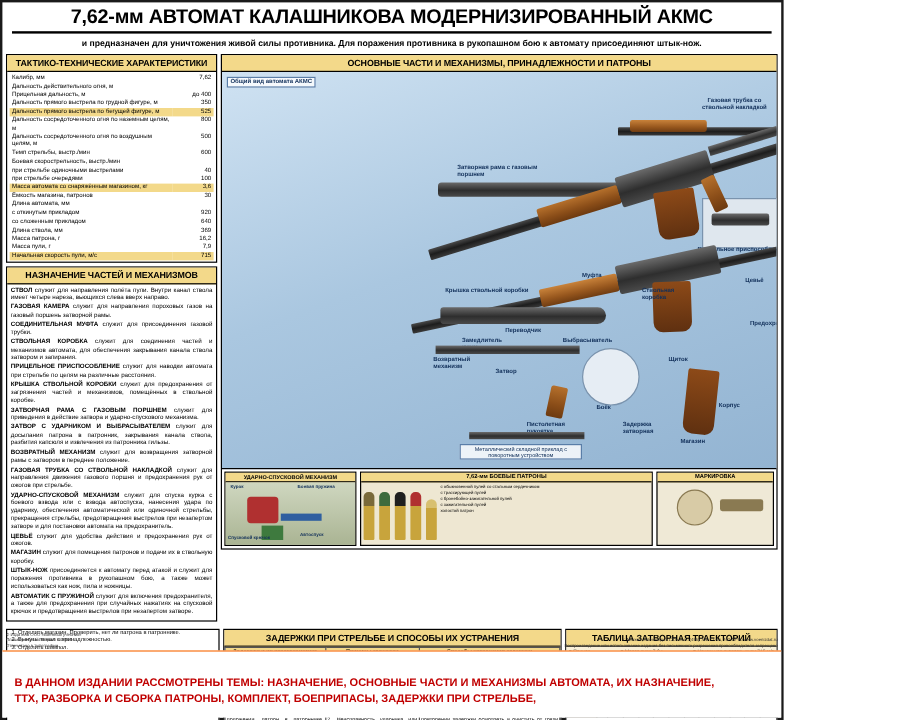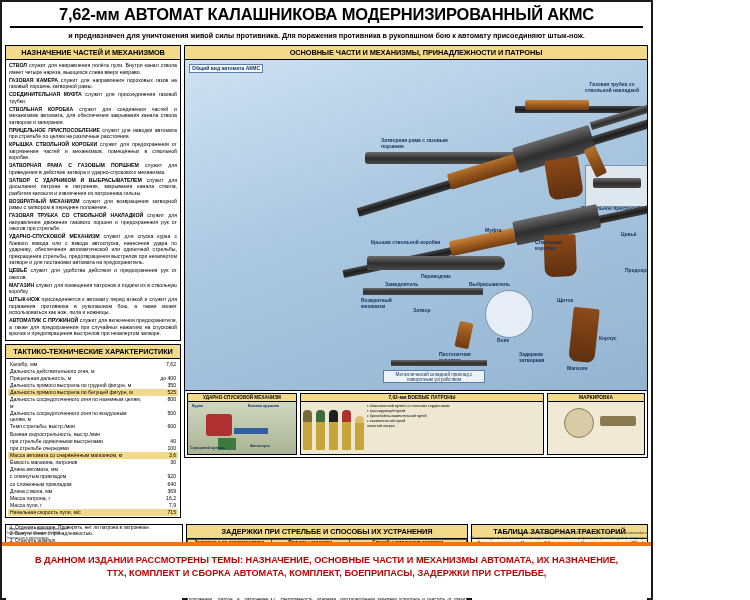--- a/index.html
+++ b/index.html
@@ -73,22 +73,22 @@
   table.grid{width:100%;border-collapse:collapse;font-size:4.5px;}
   table.grid th,table.grid td{border:1px solid #555;padding:0.6px 1px;vertical-align:top;}
   table.grid th{background:#f3d98a;font-weight:bold;text-align:center;font-size:4.6px;}
   table.grid td.just{text-align:justify;}
   table.traj{width:100%;border-collapse:collapse;font-size:4.3px;text-align:center;}
   table.traj th,table.traj td{border:1px solid #666;padding:0.3px 0.5px;}
   table.traj th{background:#f3d98a;font-weight:bold;}
   table.traj td.lab{background:#f8ecc8;font-weight:bold;}
   
   .footer{
-    position:absolute;left:0;right:0;bottom:0;height:56px;border-top:4px solid #f97316;
-    background:#fff;text-align:center;padding-top:8px;box-sizing:border-box;
+    position:absolute;left:0;right:0;bottom:0;height:56px;border-top:1px solid #f97316;
+    background:#fff;text-align:left;padding-top:20px;box-sizing:border-box;
   }
   .footer .f1{color:#c00000;font-weight:bold;font-size:9.2px;line-height:1.45;padding:0 10px;}
   .credits{
     position:absolute;left:3px;bottom:58px;font-size:3.6px;color:#333;line-height:1.2;
   }
   .credits2{
     position:absolute;right:3px;bottom:58px;font-size:3.6px;color:#333;line-height:1.2;text-align:right;
   }
   .smallcap{font-size:4.4px;line-height:1.1;}
 </style>
@@ -98,130 +98,130 @@
 <div class="poster">
 
   <div class="header">
     <div class="title">7,62-мм АВТОМАТ КАЛАШНИКОВА МОДЕРНИЗИРОВАННЫЙ АКМС</div>
     <div class="subtitle">и предназначен для уничтожения живой силы противника. Для поражения противника в рукопашном бою к автомату присоединяют штык-нож.</div>
   </div>
 
   <div class="cols">
 
     <div class="left-col">
+
+      <div class="panel">
+        <div class="panel-head">ТАКТИКО-ТЕХНИЧЕСКИЕ ХАРАКТЕРИСТИКИ</div>
+        <div class="panel-body" style="padding:1px 2px;">
+          <table class="ttx">
+            <tbody id="ttx-body">
+                <tr>
+                  <td>Калибр, мм</td>
+                  <td class="v">7,62</td>
+                </tr>
+                <tr>
+                  <td>Дальность действительного огня, м</td>
+                  <td class="v"></td>
+                </tr>
+                <tr>
+                  <td>  Прицельная дальность, м</td>
+                  <td class="v">до 400</td>
+                </tr>
+                <tr>
+                  <td>  Дальность прямого выстрела по грудной фигуре, м</td>
+                  <td class="v">350</td>
+                </tr>
+                <tr class="hl">
+                  <td>  Дальность прямого выстрела по бегущей фигуре, м</td>
+                  <td class="v">525</td>
+                </tr>
+                <tr>
+                  <td>  Дальность сосредоточенного огня по наземным целям, м</td>
+                  <td class="v">800</td>
+                </tr>
+                <tr>
+                  <td>  Дальность сосредоточенного огня по воздушным целям, м</td>
+                  <td class="v">500</td>
+                </tr>
+                <tr>
+                  <td>Темп стрельбы, выстр./мин</td>
+                  <td class="v">600</td>
+                </tr>
+                <tr>
+                  <td>Боевая скорострельность, выстр./мин</td>
+                  <td class="v"></td>
+                </tr>
+                <tr>
+                  <td>  при стрельбе одиночными выстрелами</td>
+                  <td class="v">40</td>
+                </tr>
+                <tr>
+                  <td>  при стрельбе очередями</td>
+                  <td class="v">100</td>
+                </tr>
+                <tr class="hl">
+                  <td>Масса автомата со снаряжённым магазином, кг</td>
+                  <td class="v">3,6</td>
+                </tr>
+                <tr>
+                  <td>Ёмкость магазина, патронов</td>
+                  <td class="v">30</td>
+                </tr>
+                <tr>
+                  <td>Длина автомата, мм</td>
+                  <td class="v"></td>
+                </tr>
+                <tr>
+                  <td>  с откинутым прикладом</td>
+                  <td class="v">920</td>
+                </tr>
+                <tr>
+                  <td>  со сложенным прикладом</td>
+                  <td class="v">640</td>
+                </tr>
+                <tr>
+                  <td>Длина ствола, мм</td>
+                  <td class="v">369</td>
+                </tr>
+                <tr>
+                  <td>Масса патрона, г</td>
+                  <td class="v">16,2</td>
+                </tr>
+                <tr>
+                  <td>Масса пули, г</td>
+                  <td class="v">7,9</td>
+                </tr>
+                <tr class="hl">
+                  <td>Начальная скорость пули, м/с</td>
+                  <td class="v">715</td>
+                </tr>
+              </tbody>
+          </table>
+        </div>
+      </div>
 
       <div class="panel">
         <div class="panel-head">НАЗНАЧЕНИЕ ЧАСТЕЙ И МЕХАНИЗМОВ</div>
         <div class="panel-body purpose" id="purpose-body">
             <p><b>СТВОЛ</b><span> служит для направления полёта пули. Внутри канал ствола имеет четыре нареза, вьющихся слева вверх направо.</span></p>
             <p><b>ГАЗОВАЯ КАМЕРА</b><span> служит для направления пороховых газов на газовый поршень затворной рамы.</span></p>
             <p><b>СОЕДИНИТЕЛЬНАЯ МУФТА</b><span> служит для присоединения газовой трубки.</span></p>
             <p><b>СТВОЛЬНАЯ КОРОБКА</b><span> служит для соединения частей и механизмов автомата, для обеспечения закрывания канала ствола затвором и запирания.</span></p>
             <p><b>ПРИЦЕЛЬНОЕ ПРИСПОСОБЛЕНИЕ</b><span> служит для наводки автомата при стрельбе по целям на различные расстояния.</span></p>
             <p><b>КРЫШКА СТВОЛЬНОЙ КОРОБКИ</b><span> служит для предохранения от загрязнения частей и механизмов, помещённых в ствольной коробке.</span></p>
             <p><b>ЗАТВОРНАЯ РАМА С ГАЗОВЫМ ПОРШНЕМ</b><span> служит для приведения в действие затвора и ударно-спускового механизма.</span></p>
             <p><b>ЗАТВОР С УДАРНИКОМ И ВЫБРАСЫВАТЕЛЕМ</b><span> служит для досылания патрона в патронник, закрывания канала ствола, разбития капсюля и извлечения из патронника гильзы.</span></p>
             <p><b>ВОЗВРАТНЫЙ МЕХАНИЗМ</b><span> служит для возвращения затворной рамы с затвором в переднее положение.</span></p>
             <p><b>ГАЗОВАЯ ТРУБКА СО СТВОЛЬНОЙ НАКЛАДКОЙ</b><span> служит для направления движения газового поршня и предохранения рук от ожогов при стрельбе.</span></p>
             <p><b>УДАРНО-СПУСКОВОЙ МЕХАНИЗМ</b><span> служит для спуска курка с боевого взвода или с взвода автоспуска, нанесения удара по ударнику, обеспечения автоматической или одиночной стрельбы, прекращения стрельбы, предотвращения выстрелов при незапертом затворе и для постановки автомата на предохранитель.</span></p>
             <p><b>ЦЕВЬЁ</b><span> служит для удобства действия и предохранения рук от ожогов.</span></p>
             <p><b>МАГАЗИН</b><span> служит для помещения патронов и подачи их в ствольную коробку.</span></p>
             <p><b>ШТЫК-НОЖ</b><span> присоединяется к автомату перед атакой и служит для поражения противника в рукопашном бою, а также может использоваться как нож, пила и ножницы.</span></p>
             <p><b>АВТОМАТИК С ПРУЖИНОЙ</b><span> служит для включения предохранителя, а также для предохранения при случайных нажатиях на спусковой крючок и предотвращения выстрелов при незапертом затворе.</span></p>
           </div>
-      </div>
-
-      <div class="panel">
-        <div class="panel-head">ТАКТИКО-ТЕХНИЧЕСКИЕ ХАРАКТЕРИСТИКИ</div>
-        <div class="panel-body" style="padding:1px 2px;">
-          <table class="ttx">
-            <tbody id="ttx-body">
-                <tr>
-                  <td>Калибр, мм</td>
-                  <td class="v">7,62</td>
-                </tr>
-                <tr>
-                  <td>Дальность действительного огня, м</td>
-                  <td class="v"></td>
-                </tr>
-                <tr>
-                  <td>  Прицельная дальность, м</td>
-                  <td class="v">до 400</td>
-                </tr>
-                <tr>
-                  <td>  Дальность прямого выстрела по грудной фигуре, м</td>
-                  <td class="v">350</td>
-                </tr>
-                <tr class="hl">
-                  <td>  Дальность прямого выстрела по бегущей фигуре, м</td>
-                  <td class="v">525</td>
-                </tr>
-                <tr>
-                  <td>  Дальность сосредоточенного огня по наземным целям, м</td>
-                  <td class="v">800</td>
-                </tr>
-                <tr>
-                  <td>  Дальность сосредоточенного огня по воздушным целям, м</td>
-                  <td class="v">500</td>
-                </tr>
-                <tr>
-                  <td>Темп стрельбы, выстр./мин</td>
-                  <td class="v">600</td>
-                </tr>
-                <tr>
-                  <td>Боевая скорострельность, выстр./мин</td>
-                  <td class="v"></td>
-                </tr>
-                <tr>
-                  <td>  при стрельбе одиночными выстрелами</td>
-                  <td class="v">40</td>
-                </tr>
-                <tr>
-                  <td>  при стрельбе очередями</td>
-                  <td class="v">100</td>
-                </tr>
-                <tr class="hl">
-                  <td>Масса автомата со снаряжённым магазином, кг</td>
-                  <td class="v">3,6</td>
-                </tr>
-                <tr>
-                  <td>Ёмкость магазина, патронов</td>
-                  <td class="v">30</td>
-                </tr>
-                <tr>
-                  <td>Длина автомата, мм</td>
-                  <td class="v"></td>
-                </tr>
-                <tr>
-                  <td>  с откинутым прикладом</td>
-                  <td class="v">920</td>
-                </tr>
-                <tr>
-                  <td>  со сложенным прикладом</td>
-                  <td class="v">640</td>
-                </tr>
-                <tr>
-                  <td>Длина ствола, мм</td>
-                  <td class="v">369</td>
-                </tr>
-                <tr>
-                  <td>Масса патрона, г</td>
-                  <td class="v">16,2</td>
-                </tr>
-                <tr>
-                  <td>Масса пули, г</td>
-                  <td class="v">7,9</td>
-                </tr>
-                <tr class="hl">
-                  <td>Начальная скорость пули, м/с</td>
-                  <td class="v">715</td>
-                </tr>
-              </tbody>
-          </table>
-        </div>
       </div>
 
     </div>
 
     <div class="right-col">
       <div class="panel" style="margin-bottom:3px;">
         <div class="panel-head">ОСНОВНЫЕ ЧАСТИ И МЕХАНИЗМЫ, ПРИНАДЛЕЖНОСТИ И ПАТРОНЫ</div>
 
         <div class="mainimg">
           <div class="sky"></div>
@@ -525,16 +525,16 @@
     <div>Плакат учебный. Формат 60х90/1</div>
     <div>Отпечатано в типографии</div>
   </div>
   <div class="credits2">
     <div>г. Москва, «Воениздат 120»      тел.: (495) 742-17-40, 742-17-90     www.voenizdat.ru</div>
     <div>Воспроизведение или использование издания без письменного разрешения правообладателя запрещено</div>
   </div>
 
   <div class="footer">
     <div class="f1">В ДАННОМ ИЗДАНИИ РАССМОТРЕНЫ ТЕМЫ: НАЗНАЧЕНИЕ, ОСНОВНЫЕ ЧАСТИ И МЕХАНИЗМЫ АВТОМАТА, ИХ НАЗНАЧЕНИЕ,</div>
-    <div class="f1">ТТХ, КОМПЛЕКТ И СБОРКА АВТОМАТА, КОМПЛЕКТ,  БОЕПРИПАСЫ, ЗАДЕРЖКИ ПРИ СТРЕЛЬБЕ,</div>
+    <div class="f1">ТТХ, РАЗБОРКА И СБОРКА ПАТРОНЫ, КОМПЛЕКТ,  БОЕПРИПАСЫ, ЗАДЕРЖКИ ПРИ СТРЕЛЬБЕ,</div>
   </div>
 
 </div>
 
 </body></html>

